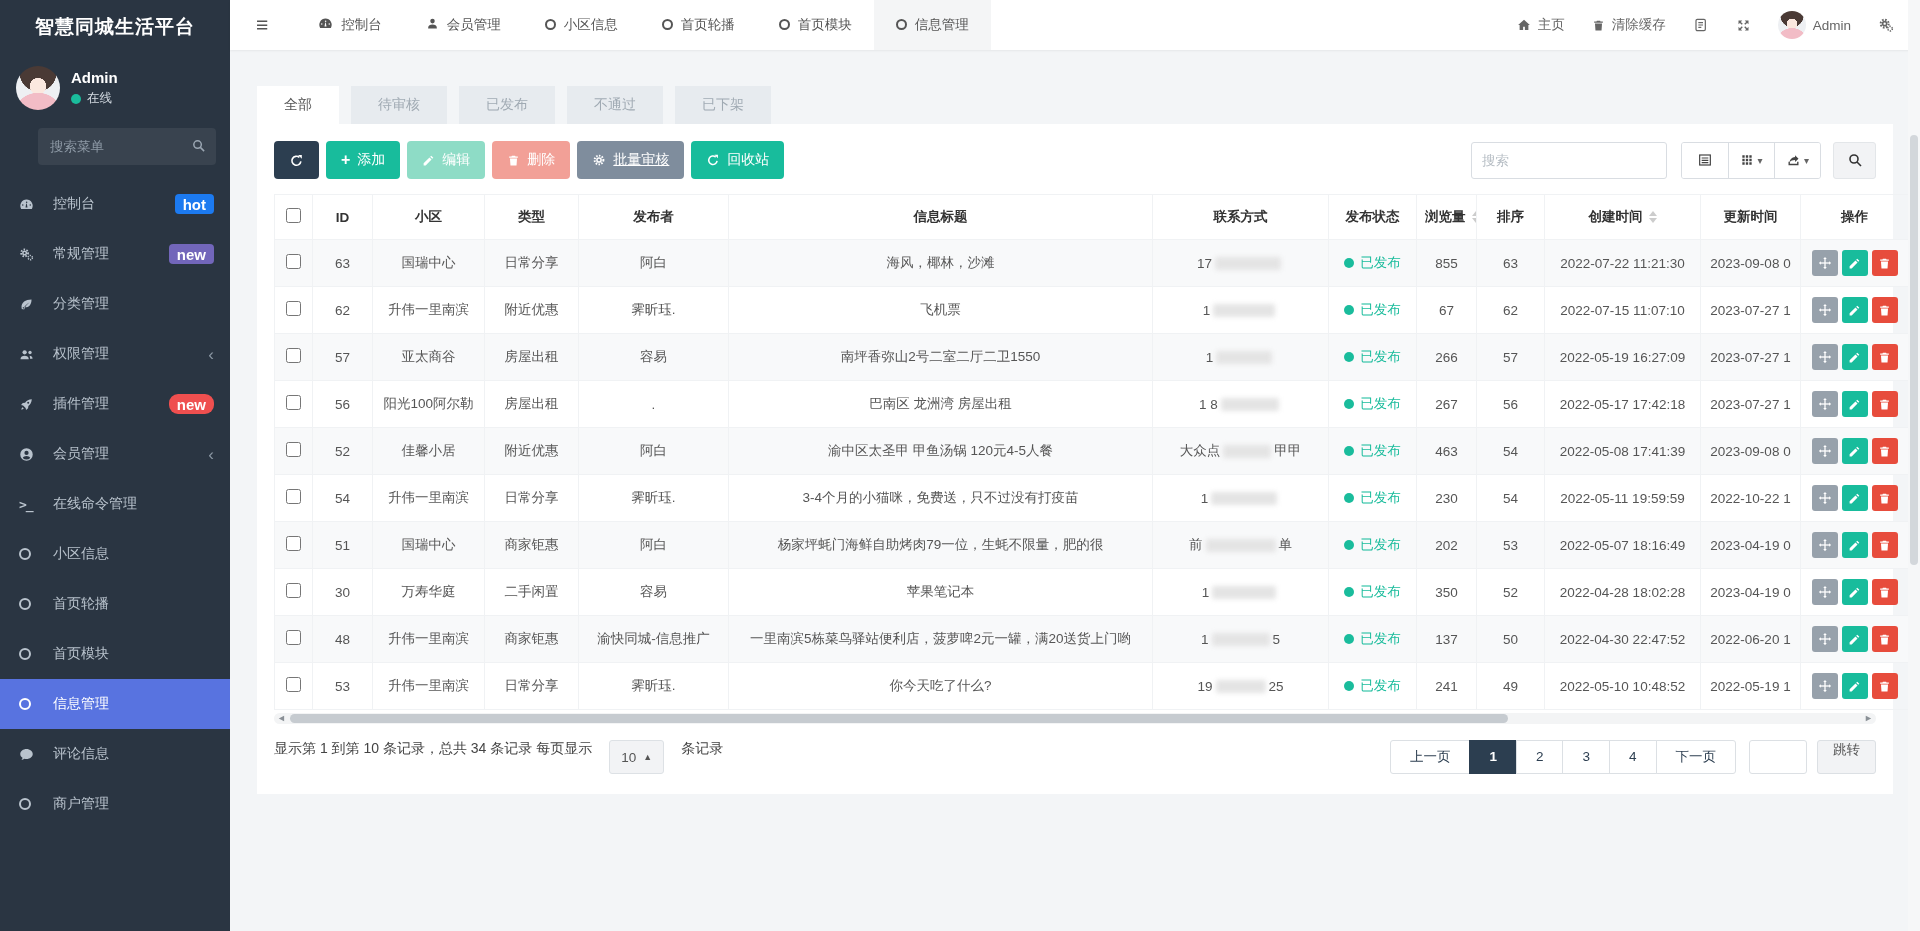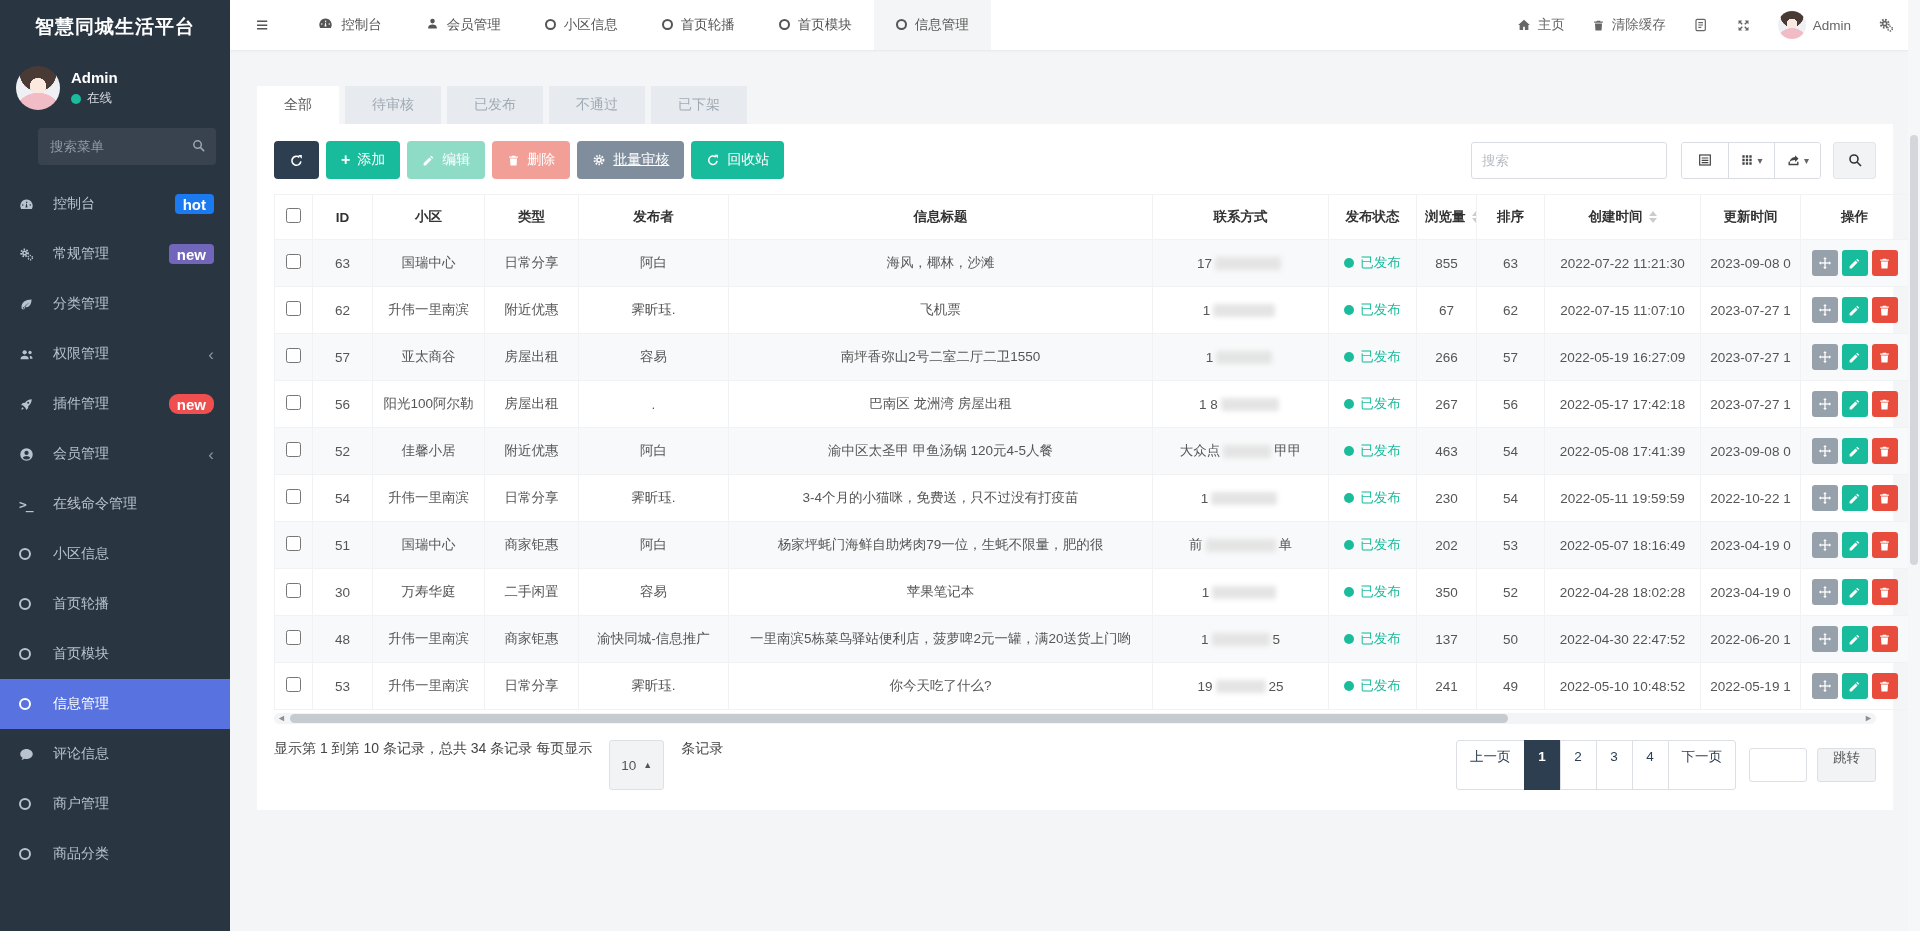--- a/index.html
+++ b/index.html
@@ -41,21 +41,21 @@
   .burger { margin:0 10px 0 26px; font-size:21px; color:#555; cursor:pointer; }
   .topmenu { display:flex; height:100%; margin-left:18px; }
   .titem { display:flex; align-items:center; gap:8px; padding:0 22px; font-size:13.5px; color:#555; cursor:pointer; height:100%; }
   .titem.active { background:#f4f5f6; }
   .titem .o-icn { width:11px; height:11px; }
   .top-right { margin-left:auto; display:flex; align-items:center; gap:27px; padding-right:26px; color:#666; font-size:13.5px; }
   .tr-item { display:flex; align-items:center; gap:7px; cursor:pointer; color:#666; }
 
   
   .content { padding:36px 27px 0; flex:1; }
-  .tabs { display:flex; gap:6px; }
+  .tabs { display:flex; gap:12px; }
   .tab { padding:10px 27px; font-size:14px; background:#e7ebef; color:#a0aab3; cursor:pointer; }
   .tab.active { background:#fff; color:#555; }
   .panel { background:#fff; padding:17px 17px 20px; }
 
   .toolbar { display:flex; align-items:center; margin-bottom:15px; }
   .btn { height:38px; border:none; border-radius:4px; color:#fff; font-size:14px; padding:0 15px; display:inline-flex; align-items:center; gap:7px; margin-right:7px; cursor:pointer; }
   .btn-refresh { background:#2c3e50; width:45px; justify-content:center; padding:0; }
   .btn-add { background:#18bc9c; }
   .btn-edit { background:#8edcc6; cursor:default; }
   .btn-del { background:#f2a097; cursor:default; }
@@ -92,21 +92,21 @@
   .hscroll { margin-top:3px; height:11px; background:#f3f4f5; border-radius:6px; position:relative; }
   .hthumb { position:absolute; left:16px; top:1px; height:9px; width:76%; background:#c6cbd0; border-radius:5px; }
   .harrow { position:absolute; top:0; font-size:9px; color:#8a9096; line-height:11px; }
   .harrow.l { left:3px; } .harrow.r { right:3px; }
 
   
   .pagefoot { display:flex; margin-top:16px; font-size:14px; color:#444; }
   .psize { display:inline-flex; align-items:center; gap:7px; border:1px solid #dde1e5; background:#f2f3f5; border-radius:3px; padding:7px 11px; margin:0 17px; font-size:13.5px; color:#555; cursor:pointer; }
   .caret-up { font-size:9px; color:#555; }
   .pager { margin-left:auto; display:flex; align-items:center; }
-  .pbtn { min-width:37px; padding:0 13px; height:50px; line-height:32px; text-align:center; border:1px solid #dce0e4; background:#fff; color:#2c3e50; font-size:13.5px; margin-left:-1px; cursor:pointer; }
+  .pbtn { min-width:37px; padding:0 19px; height:34px; line-height:32px; text-align:center; border:1px solid #dce0e4; background:#fff; color:#2c3e50; font-size:13.5px; margin-left:-1px; cursor:pointer; }
   .pbtn.first { border-radius:3px 0 0 3px; } .pbtn.last { border-radius:0 3px 3px 0; }
   .pbtn.active { background:#2c3e50; border-color:#2c3e50; color:#fff; font-weight:bold; }
   .jump-input { width:58px; height:34px; border:1px solid #dce0e4; border-radius:3px; margin-left:13px; outline:none; padding:0 8px; }
   .jump-btn { height:34px; padding:0 15px; border:1px solid #dce0e4; background:#f2f3f5; border-radius:3px; margin-left:10px; color:#555; font-size:13.5px; cursor:pointer; }
 
   
   .vscroll { position:fixed; right:0; top:0; width:12px; height:100%; background:#f6f7f8; z-index:9; }
   .vthumb { margin:135px 2px 0; height:430px; background:#d3d7db; border-radius:4px; }
 </style>
 </head>
@@ -244,26 +244,20 @@
               </svg>
             </span>
           </span>
           <span>评论信息</span>
         </div>
         <div class="sitem">
           <span class="icn">
             <span class="o-icn"></span>
           </span>
           <span>商户管理</span>
-        </div>
-        <div class="sitem">
-          <span class="icn">
-            <span class="o-icn"></span>
-          </span>
-          <span>商品分类</span>
         </div>
       </nav>
   </aside>
 
   <div class="main">
     <header class="topbar">
       <span class="burger">≡</span>
       <nav class="topmenu" id="top-menu">
           <span class="titem">
             <span class="icn"><span class="svg-icn">

